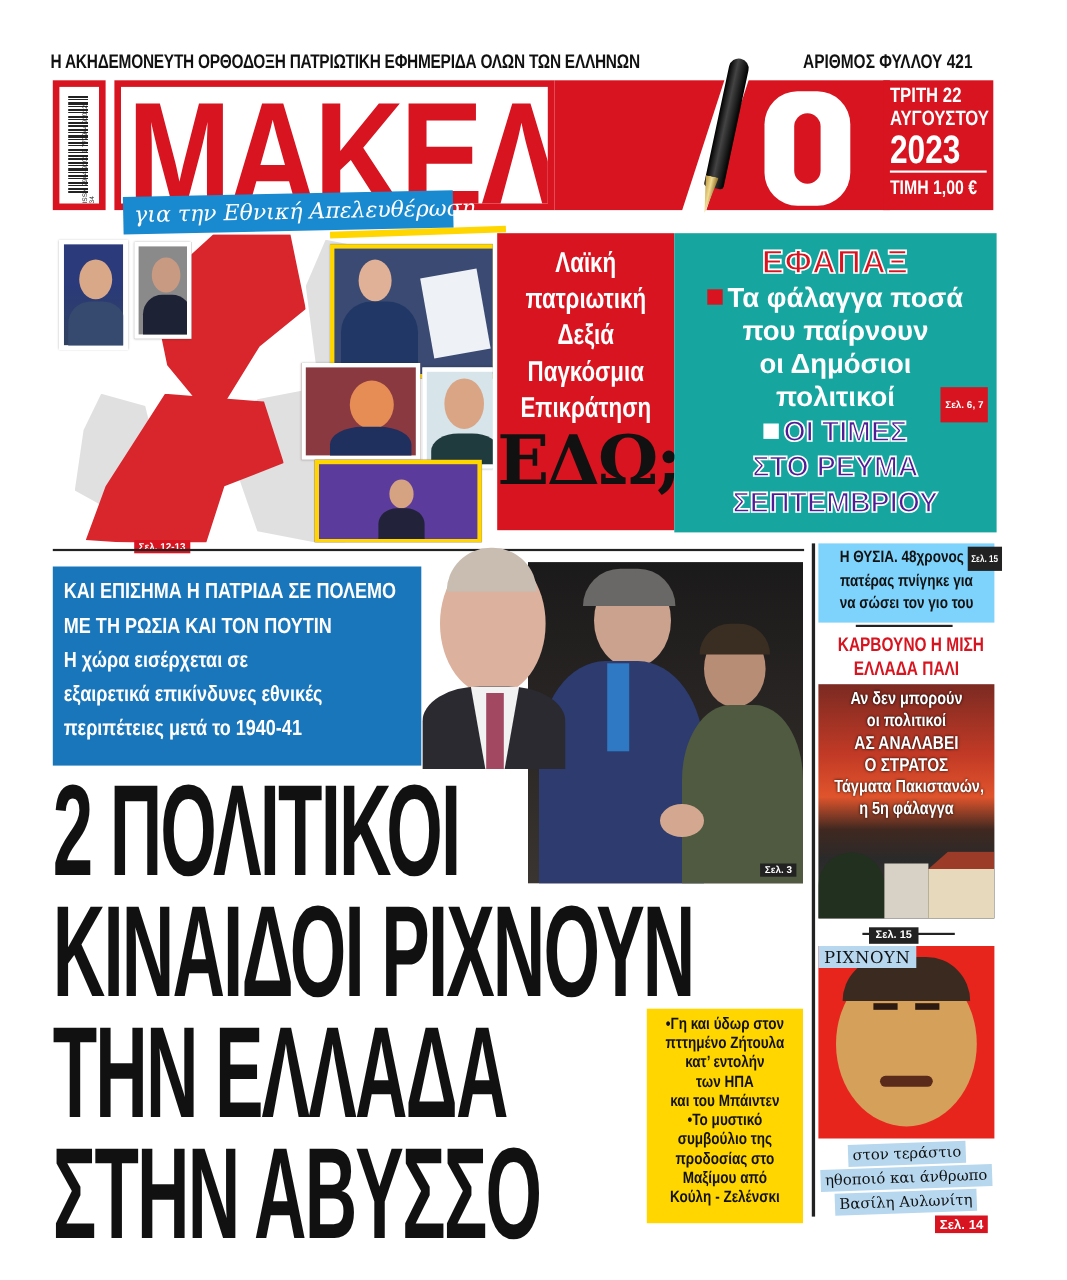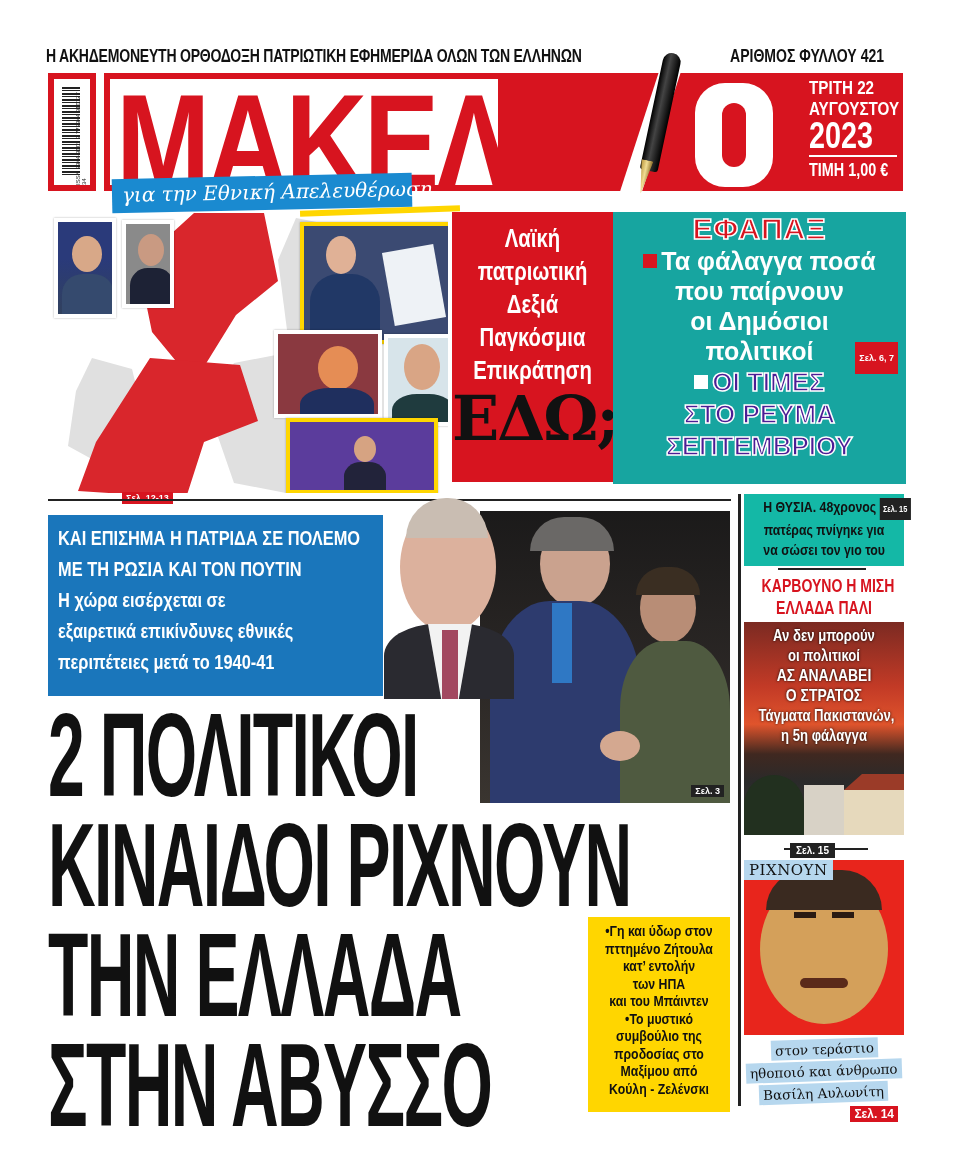--- a/index.html
+++ b/index.html
@@ -59,21 +59,21 @@
   .photo.yellow { border-color: #ffd600; }
   .face { position: absolute; border-radius: 50%; }
   .suit { position: absolute; border-radius: 40% 40% 0 0; }
 
   
   .red-box { position: absolute; left: 452px; top: 212px; width: 161px; height: 270px; background: #d7141f; color: #fff; text-align: center; padding-top: 10px; }
   .red-line { font-size: 26px; font-weight: bold; line-height: 33px; transform: scaleX(0.78); white-space: nowrap; }
   .edo { font-size: 62px; font-weight: 900; color: #111; line-height: 60px; font-family: "DejaVu Serif", serif; letter-spacing: -2px; margin-top: 2px; }
 
   
-  .teal-box { position: absolute; left: 613px; top: 212px; width: 293px; height: 272px; background: #17a5a0; text-align: center; padding-top: 0; }
+  .teal-box { position: absolute; left: 613px; top: 212px; width: 293px; height: 272px; background: #17a5a0; text-align: center; padding-top: 10px; }
   .efapax { font-size: 30px; font-weight: 900; color: #d7141f; -webkit-text-stroke: 1.5px #fff; line-height: 34px; letter-spacing: 1px; }
   .teal-white { font-size: 25px; font-weight: bold; color: #fff; line-height: 30px; white-space: nowrap; }
   .teal-red { font-size: 26px; font-weight: 900; color: #4c1d95; -webkit-text-stroke: 1.5px #fff; line-height: 32px; white-space: nowrap; }
   .sq { display: inline-block; width: 14px; height: 14px; margin-right: 4px; vertical-align: 2px; }
   .sel-tag { display: inline-block; background: #d7141f; color: #fff; font-size: 9px; font-weight: bold; padding: 1px 4px; white-space: nowrap; }
   .sel-tag.dark { background: #222; }
 
   
   .hr-main { position: absolute; left: 48px; top: 499px; width: 683px; height: 2px; background: #222; }
   .vr-main { position: absolute; left: 738px; top: 494px; width: 3px; height: 612px; background: #222; }
@@ -90,21 +90,21 @@
   
   .headline { position: absolute; left: 48px; top: 700px; width: 690px; }
   .hl-line { font-size: 118px; font-weight: 900; color: #111; line-height: 110px; letter-spacing: -3px;
     transform: scaleX(0.56); transform-origin: left top; white-space: nowrap; height: 110px; }
 
   
   .yellow-box { position: absolute; left: 588px; top: 917px; width: 142px; height: 195px; background: #ffd600; text-align: center; padding-top: 5px; }
   .y-line { font-size: 15px; font-weight: bold; line-height: 17.5px; color: #111; white-space: nowrap; transform: scaleX(0.82); }
 
   
-  .thysia { position: absolute; left: 744px; top: 494px; width: 160px; height: 72px; background: #14b8a6; padding: 3px 6px; text-align: center; }
+  .thysia { position: absolute; left: 744px; top: 494px; width: 160px; height: 72px; background: #7dd3fc; padding: 3px 6px; text-align: center; }
   .thysia-line { font-size: 15px; font-weight: bold; line-height: 20px; white-space: nowrap; transform: scaleX(0.82); }
   .thysia-rule { position: absolute; left: 778px; top: 568px; width: 88px; height: 2px; background: #222; }
   .karvouno { position: absolute; left: 744px; top: 575px; width: 160px; text-align: center; color: #d7141f; }
   .karv-line { font-size: 18px; font-weight: bold; line-height: 22px; white-space: nowrap; transform: scaleX(0.78); }
   .fire-photo { position: absolute; left: 744px; top: 622px; width: 160px; height: 213px;
     background: linear-gradient(180deg,#7b2a22 0%,#c23a26 30%,#e0542c 48%,#402820 62%,#2a2a2a 75%,#3a3836 100%); overflow: hidden; text-align: center; padding-top: 4px; }
   .fire-line { font-size: 16px; font-weight: bold; line-height: 20px; color: #fff; white-space: nowrap; transform: scaleX(0.82); text-shadow: 0 0 3px #000; }
   .fire-line.big { font-size: 17px; }
   .houses { position: absolute; left: 0; bottom: 0; width: 100%; height: 80px; }
   .sel17 { position: absolute; left: 790px; top: 840px; }

